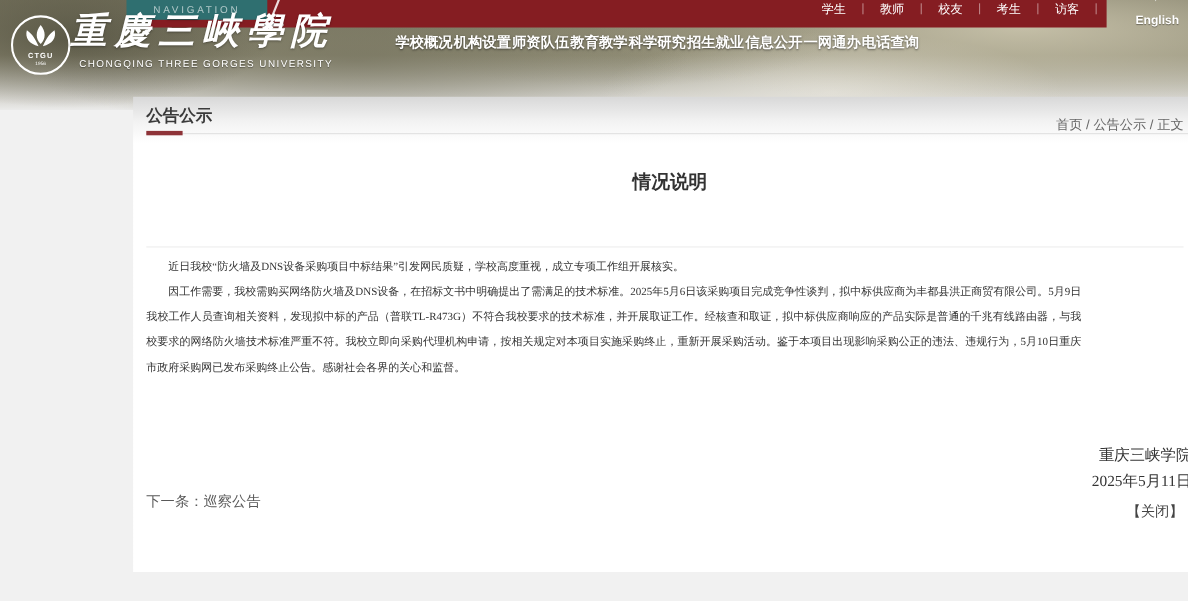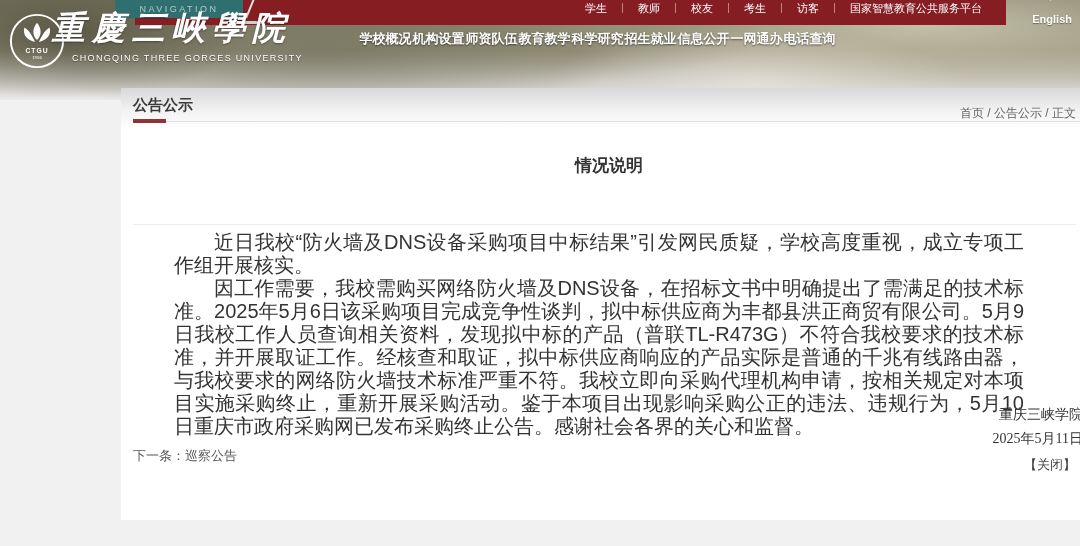--- a/index.html
+++ b/index.html
@@ -24,21 +24,21 @@
               color:rgba(255,255,255,.62); font-size:9px; letter-spacing:2.5px;
               display:flex; align-items:center; justify-content:center; }
 
   .slash-deco { position:absolute; left:249px; top:-2px; width:2px; height:21px;
                 background:rgba(255,255,255,.85); transform:rotate(22deg); }
   .gray-dash  { position:absolute; left:233px; top:21px; width:25px; height:3px;
                 background:#cfcfcb; border-radius:2px; }
 
   .seal { position:absolute; left:8px; top:12px; width:58px; height:58px; }
 
-  .calligraphy { position:absolute; left:52px; top:6px; width:260px; color:#fff;
+  .calligraphy { position:absolute; left:64px; top:6px; width:260px; color:#fff;
                  font-family:Liberation Mono, monospace; font-style:italic; font-weight:bold;
                  font-size:33px; letter-spacing:7px; white-space:nowrap;
                  text-shadow:0 1px 2px rgba(0,0,0,.35); }
   .logo-caption { position:absolute; left:72px; top:53px; color:#fff; font-size:9px;
                   letter-spacing:1.3px; text-shadow:0 1px 1px rgba(0,0,0,.4); white-space:nowrap; }
 
   .topbar-links { position:absolute; top:0; right:83px; height:16px;
                   display:flex; align-items:center; gap:0; }
   .topbar-links .tlink { color:#fff; font-size:11px; padding:0 15px; white-space:nowrap; cursor:pointer; }
   .topbar-links .sep   { width:1px; height:10px; background:rgba(255,255,255,.45); }
@@ -63,22 +63,22 @@
 
   .article-title { position:absolute; left:0; top:66px; width:100%; text-align:center;
                    font-size:17px; font-weight:bold; color:#333; }
   .article-meta  { position:absolute; left:0; top:108px; width:100%; text-align:center;
                    font-size:12px; color:#999; }
   .article-meta .m-gap  { display:inline-block; width:36px; }
   .article-meta .m-gap2 { display:inline-block; width:18px; }
   .meta-divider  { position:absolute; left:12px; right:21px; top:136px; height:1px; background:#ededed; }
 
   .article-body { position:absolute; left:12px; top:143px; width:850px;
-                  font-family:Liberation Sans, sans-serif;
-                  font-size:20px; color:#333; line-height:23px; text-align:justify;margin-left:41px; }
+                  font-family:Liberation Serif, serif;
+                  font-size:10px; color:#333; line-height:23px; text-align:justify; }
   .article-body p { margin:0; text-indent:2em; }
 
   .signature { position:absolute; right:14px; top:315px; text-align:right;
                font-family:"Liberation Serif","DejaVu Serif",serif;
                font-size:14px; color:#333; line-height:24px; }
 
   .prev-row { position:absolute; left:12px; top:359px; font-size:13px; color:#595959; }
   .prev-row .prev-link { cursor:pointer; }
   .close-btn { position:absolute; right:21px; top:368px; font-size:13px; color:#444; cursor:pointer; }
 </style>
@@ -111,21 +111,20 @@
     <span class="tlink">学生</span>
     <span class="sep"></span>
     <span class="tlink">教师</span>
     <span class="sep"></span>
     <span class="tlink">校友</span>
     <span class="sep"></span>
     <span class="tlink">考生</span>
     <span class="sep"></span>
     <span class="tlink">访客</span>
     <span class="sep"></span>
-    <span class="tlink">国家智慧教育公共服务平台</span>
   </div>
 
   <div class="lang">
     <span class="sep"></span>
     <svg width="13" height="13" viewBox="0 0 14 14">
       <circle cx="7" cy="7" r="6" fill="none" stroke="#ffffff" stroke-width="1.1"></circle>
       <ellipse cx="7" cy="7" rx="2.8" ry="6" fill="none" stroke="#ffffff" stroke-width="1"></ellipse>
       <line x1="1" y1="7" x2="13" y2="7" stroke="#ffffff" stroke-width="1"></line>
       <line x1="2" y1="4" x2="12" y2="4" stroke="#ffffff" stroke-width="0.8"></line>
       <line x1="2" y1="10" x2="12" y2="10" stroke="#ffffff" stroke-width="0.8"></line>

